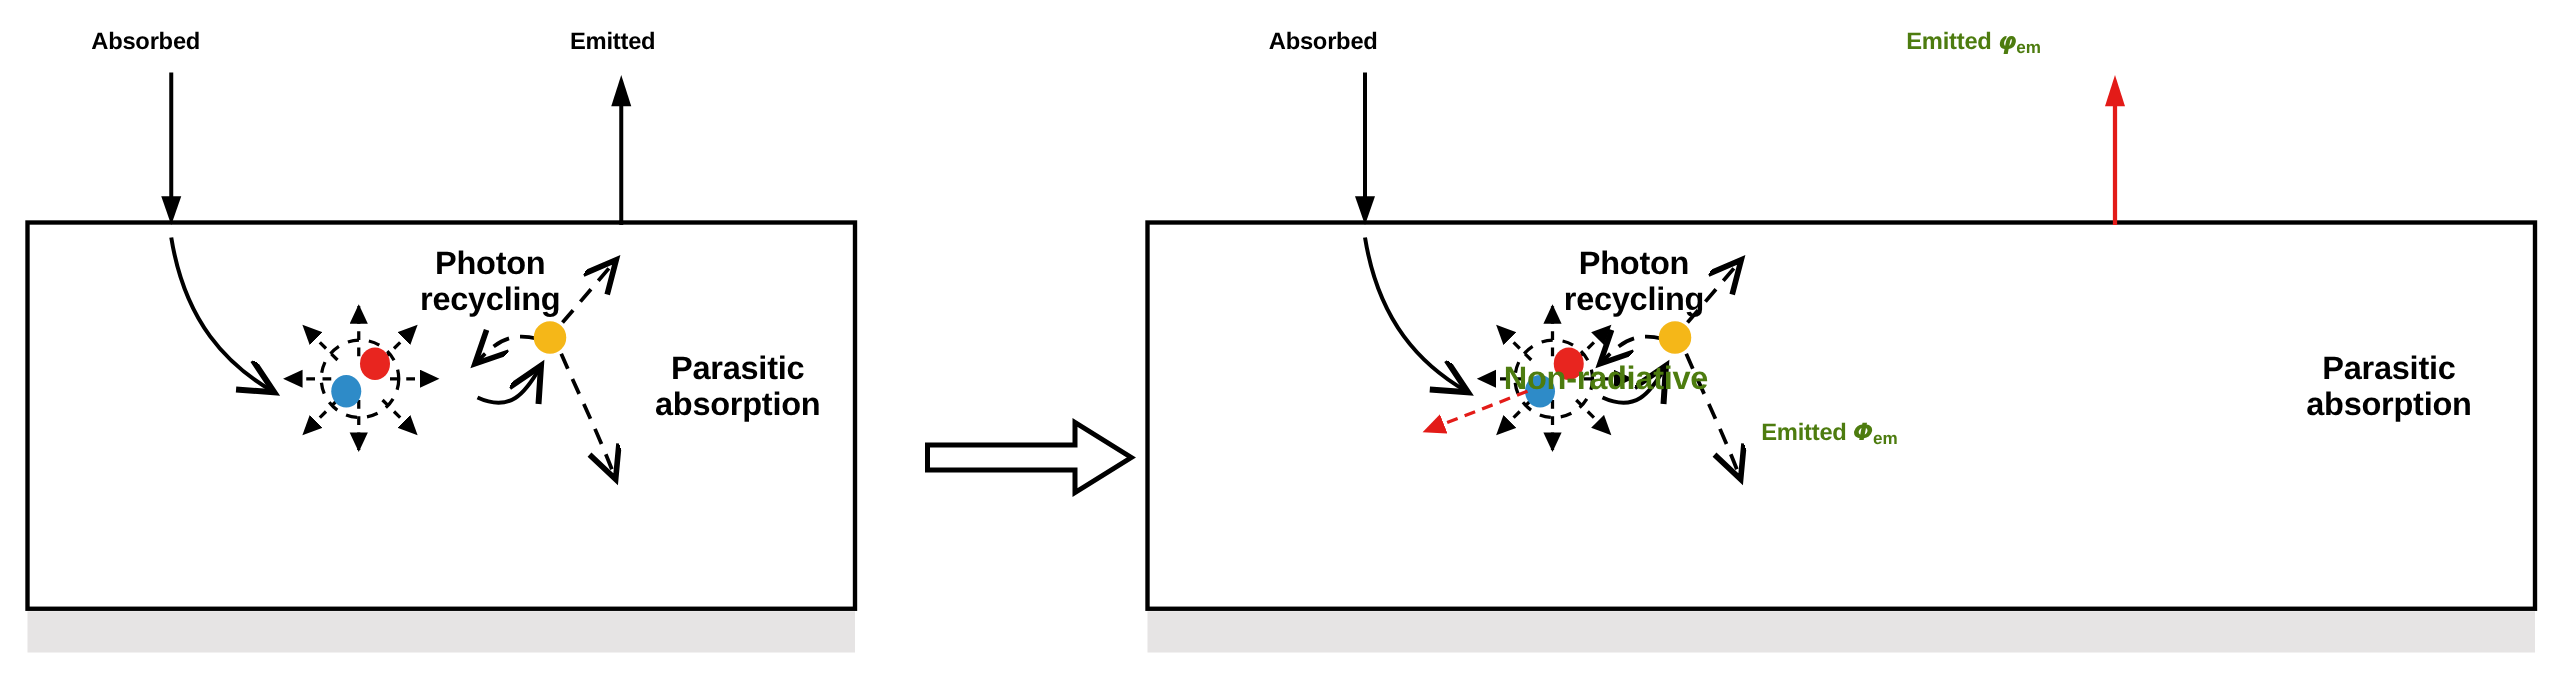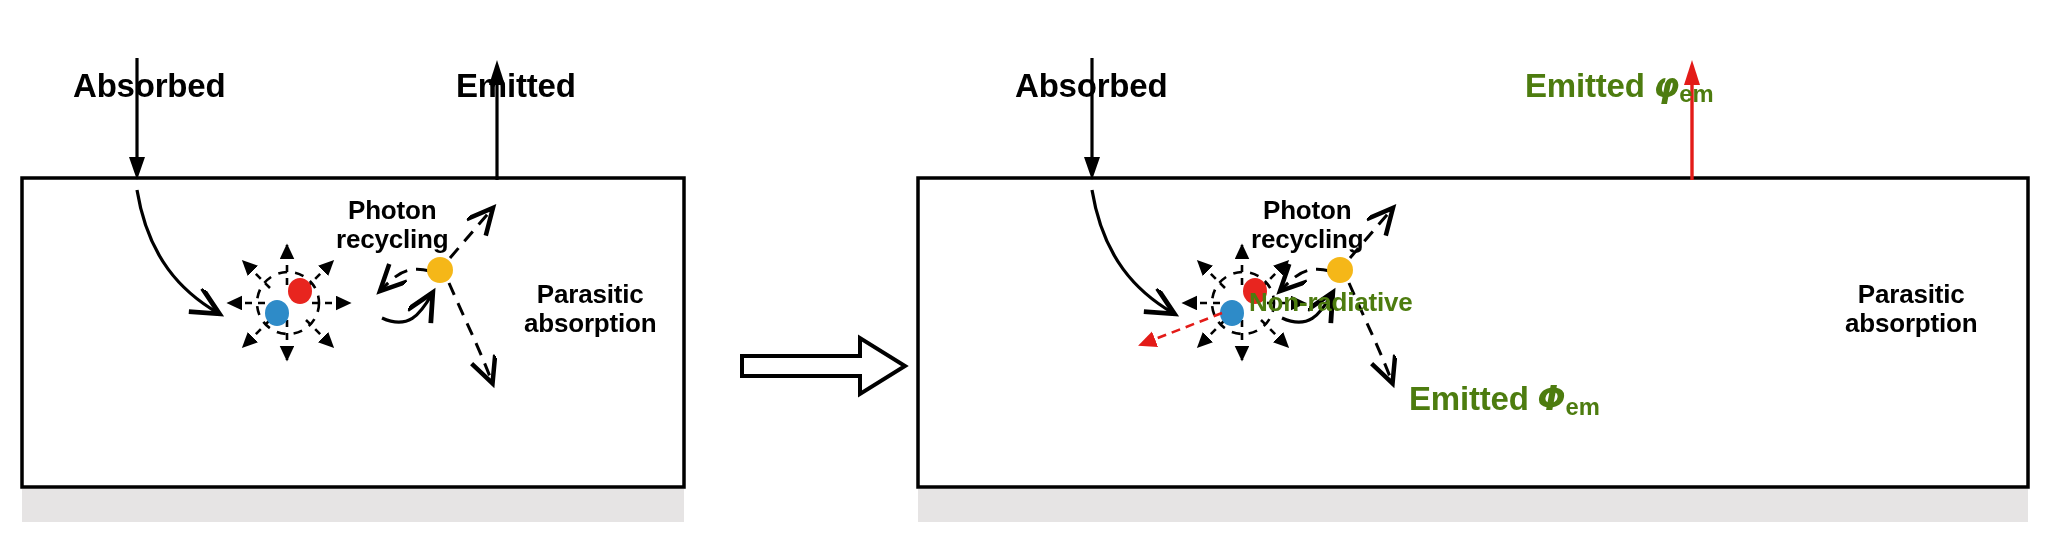--- a/index.html
+++ b/index.html
@@ -30,21 +30,21 @@
     position: absolute;
     font-family: "Liberation Sans", sans-serif;
     font-weight: bold;
     line-height: 1.12;
     white-space: nowrap;
     color: #000000;
     letter-spacing: -0.2px;
   }
   .lbl.red { color: #4d7c0f; }
   .lbl.center { text-align: center; }
-  .big { font-size: 33px; margin-top: 45px; }
+  .big { font-size: 19px; }
   .mid { font-size: 26px; }
   .sub { font-size: 0.72em; vertical-align: -0.22em; letter-spacing: 0; }
   .greek { font-family: "DejaVu Sans", sans-serif; font-style: italic; font-weight: bold; }
 </style>
 </head>
 <body>
 
 <div id="stage">
 
   <svg class="layer" viewBox="0 0 2048 547">
@@ -199,21 +199,21 @@
   <div class="lbl mid center" style="left:1251px; top:196px;">
     <div>Photon</div>
     <div>recycling</div>
   </div>
 
   <div class="lbl mid center" style="left:1845px; top:280px;">
     <div>Parasitic</div>
     <div>absorption</div>
   </div>
 
-  <div class="lbl mid red center" style="left:1249px; top:288px;">
+  <div class="lbl mid red center" style="left:1203px; top:288px;">
     <div>Non-radiative</div>
   </div>
 
   <div class="lbl big red center" style="left:1409px; top:336px;">
     <span>Emitted</span>
     <span class="greek">Φ</span><span class="sub">em</span>
   </div>
 
 </div>
 

